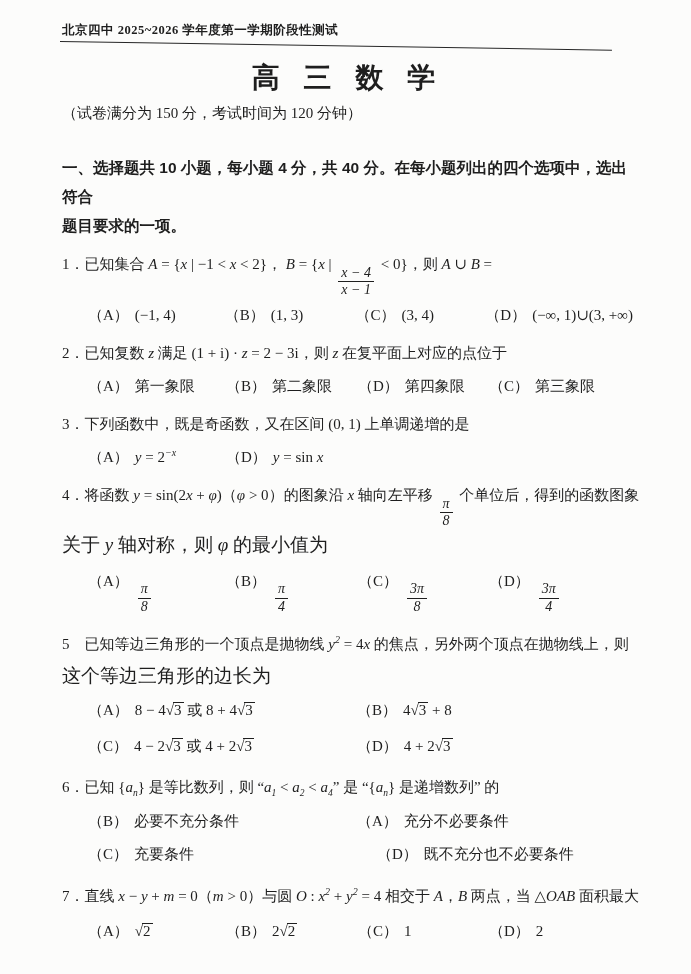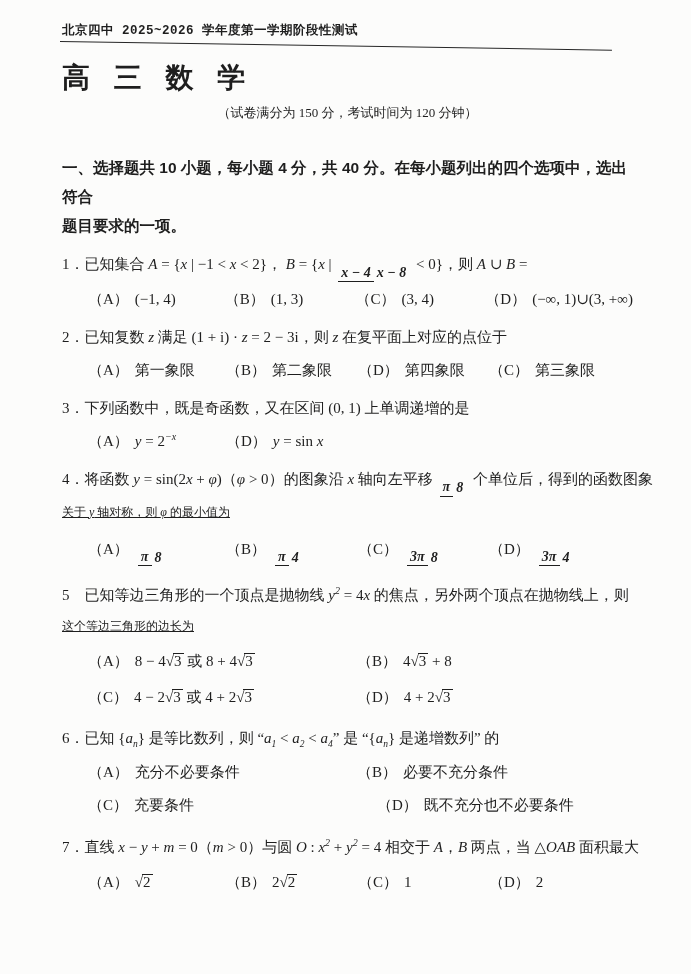--- a/index.html
+++ b/index.html
@@ -7,65 +7,65 @@
     width:691px;height:974px;overflow:hidden;
     background:#ffffff;
     font-family:"Liberation Serif","DejaVu Serif",serif;
     color:#1e1e1e;
     position:relative;
   }
   .page{width:691px;height:974px;background:#fcfcfb;position:relative;}
   .content{padding:22px 58px 0 62px;}
 
   .hdr{
-    font-family:Liberation Mono, monospace;
+    font-family:Liberation Serif, serif;
     font-weight:700;font-size:12.5px;letter-spacing:.5px;
   }
   .hdr-line{
     position:absolute;left:60px;top:41px;width:552px;height:0;
     border-top:1.6px solid #262626;
     transform:rotate(0.9deg);transform-origin:0 0;
   }
   .title{
-    margin:22px 0 0 0;text-align:left;
+    margin:22px 0 0 0;text-align:center;
     font-family:"Liberation Sans","DejaVu Sans",sans-serif;
     font-weight:700;font-size:28px;letter-spacing:8px;line-height:34px;
   }
-  .subtitle{margin-top:8px;text-align:center;font-size:13px;line-height:20px;}
+  .subtitle{margin-top:8px;text-align:left;font-size:15px;line-height:20px;}
 
   .section{
     margin-top:30px;
     font-family:"Liberation Sans","DejaVu Sans",sans-serif;
     font-weight:700;font-size:15.5px;line-height:29px;
   }
 
   .q{margin-top:9px;}
   .stem{font-size:15px;line-height:31px;white-space:nowrap;}
-  .stem2{font-size:12px;line-height:31px;white-space:nowrap;text-decoration:underline;}
+  .stem2{font-size:19px;line-height:31px;white-space:nowrap;}
 
   .opts{display:flex;margin-top:3px;padding-left:26px;font-size:15px;line-height:28px;align-items:center;}
   .cols4 .opt:nth-child(1){width:138px;}
   .cols4 .opt:nth-child(2){width:132px;}
   .cols4 .opt:nth-child(3){width:131px;}
   .cols4 .opt:nth-child(4){flex:1;}
   .cols2 .opt:nth-child(1){width:269px;}
   .cols2 .opt:nth-child(2){flex:1;}
   .opt{white-space:nowrap;}
   .olabel{margin-right:6px;}
 
   
   .cn{font-style:normal;}
   .mi{font-family:"Liberation Serif","DejaVu Serif",serif;font-style:italic;}
   .mu{font-family:"Liberation Serif","DejaVu Serif",serif;font-style:normal;}
   sup.sp{font-size:10px;font-family:"Liberation Serif",serif;font-style:italic;line-height:0;}
   sub.sb{font-size:9.5px;font-family:"Liberation Serif",serif;font-style:italic;line-height:0;}
   .frac{
-    display:inline-flex;align-items:center;
+    display:inline-flex;flex-direction:column;align-items:center;
     font-family:"Liberation Serif","DejaVu Serif",serif;font-style:italic;
-    font-size:14px;line-height:1.15;vertical-align:-0.55em;margin:0 3px;text-align:right;font-weight:bold;
+    font-size:14px;line-height:1.15;vertical-align:-0.55em;margin:0 3px;text-align:right;
   }
   .frac .fn{border-bottom:1.3px solid currentColor;padding:0 3px;}
   .frac .fd{padding:0 3px;}
   .frac.supf{font-size:10.5px;vertical-align:0.45em;margin:0 1px 0 1px;line-height:1.1;}
   .rad{font-family:"Liberation Serif","DejaVu Serif",serif;font-style:normal;white-space:nowrap;}
   .rad .rs{display:inline-block;}
   .rad .rv{display:inline-block;border-top:1.3px solid currentColor;padding:0 2px 0 1px;margin-left:-1px;line-height:1.05;}
 </style>
 </head>
 <body>
@@ -79,21 +79,21 @@
     <div class="subtitle">（试卷满分为 150 分，考试时间为 120 分钟）</div>
 
     <div class="section">
       <div>一、选择题共 10 小题，每小题 4 分，共 40 分。在每小题列出的四个选项中，选出符合</div>
       <div>题目要求的一项。</div>
     </div>
 
     <section class="q">
       <div class="stem"><span class="cn">1．已知集合 </span><span class="mi">A</span><span class="mu"> = {</span><span class="mi">x</span><span class="mu"> | −1 &lt; </span><span class="mi">x</span><span class="mu"> &lt; 2}</span><span class="cn">， </span><span class="mi">B</span><span class="mu"> = {</span><span class="mi">x</span><span class="mu"> | </span><span class="frac">
             <span class="fn">x − 4</span>
-            <span class="fd">x − 8</span>
+            <span class="fd">x − 1</span>
           </span><span class="mu"> &lt; 0}</span><span class="cn">，则 </span><span class="mi">A</span><span class="mu"> ∪ </span><span class="mi">B</span><span class="mu"> =</span></div>
       <div class="opts cols4">
         <div class="opt"><span class="olabel">（A）</span><span class="oval"><span class="mu">(−1, 4)</span></span></div>
         <div class="opt"><span class="olabel">（B）</span><span class="oval"><span class="mu">(1, 3)</span></span></div>
         <div class="opt"><span class="olabel">（C）</span><span class="oval"><span class="mu">(3, 4)</span></span></div>
         <div class="opt"><span class="olabel">（D）</span><span class="oval"><span class="mu">(−∞, 1)∪(3, +∞)</span></span></div>
       </div>
     </section>
 
     <section class="q">
@@ -149,22 +149,22 @@
       </div>
       <div class="opts cols2" style="line-height:33px;">
         <div class="opt"><span class="olabel">（C）</span><span class="oval"><span class="mu">4 − 2</span><span class="rad"><span class="rs">√</span><span class="rv">3</span></span><span class="cn"> 或 </span><span class="mu">4 + 2</span><span class="rad"><span class="rs">√</span><span class="rv">3</span></span></span></div>
         <div class="opt"><span class="olabel">（D）</span><span class="oval"><span class="mu">4 + 2</span><span class="rad"><span class="rs">√</span><span class="rv">3</span></span></span></div>
       </div>
     </section>
 
     <section class="q">
       <div class="stem"><span class="cn">6．已知 {</span><span class="mi">a</span><sub class="sb">n</sub><span class="cn">} 是等比数列，则 “</span><span class="mi">a</span><sub class="sb">1</sub><span class="mu"> &lt; </span><span class="mi">a</span><sub class="sb">2</sub><span class="mu"> &lt; </span><span class="mi">a</span><sub class="sb">4</sub><span class="cn">” 是 “{</span><span class="mi">a</span><sub class="sb">n</sub><span class="cn">} 是递增数列” 的</span></div>
       <div class="opts cols2" style="line-height:30px;">
+        <div class="opt"><span class="olabel">（B）</span><span class="oval"><span class="cn">必要不充分条件</span></span></div>
         <div class="opt"><span class="olabel">（A）</span><span class="oval"><span class="cn">充分不必要条件</span></span></div>
-        <div class="opt"><span class="olabel">（B）</span><span class="oval"><span class="cn">必要不充分条件</span></span></div>
       </div>
       <div class="opts cols2" style="line-height:30px;gap:20px;">
         <div class="opt"><span class="olabel">（C）</span><span class="oval"><span class="cn">充要条件</span></span></div>
         <div class="opt"><span class="olabel">（D）</span><span class="oval"><span class="cn">既不充分也不必要条件</span></span></div>
       </div>
     </section>
 
     <section class="q" style="margin-top:12px;">
       <div class="stem"><span class="cn">7．直线 </span><span class="mi">x</span><span class="mu"> − </span><span class="mi">y</span><span class="mu"> + </span><span class="mi">m</span><span class="mu"> = 0</span><span class="cn">（</span><span class="mi">m</span><span class="mu"> &gt; 0</span><span class="cn">）与圆 </span><span class="mi">O</span><span class="mu"> : </span><span class="mi">x</span><sup class="sp">2</sup><span class="mu"> + </span><span class="mi">y</span><sup class="sp">2</sup><span class="mu"> = 4</span><span class="cn"> 相交于 </span><span class="mi">A</span><span class="cn">，</span><span class="mi">B</span><span class="cn"> 两点，当 </span><span class="mu">△</span><span class="mi">OAB</span><span class="cn"> 面积最大</span></div>
       <div class="opts cols4" style="margin-top:5px;">

